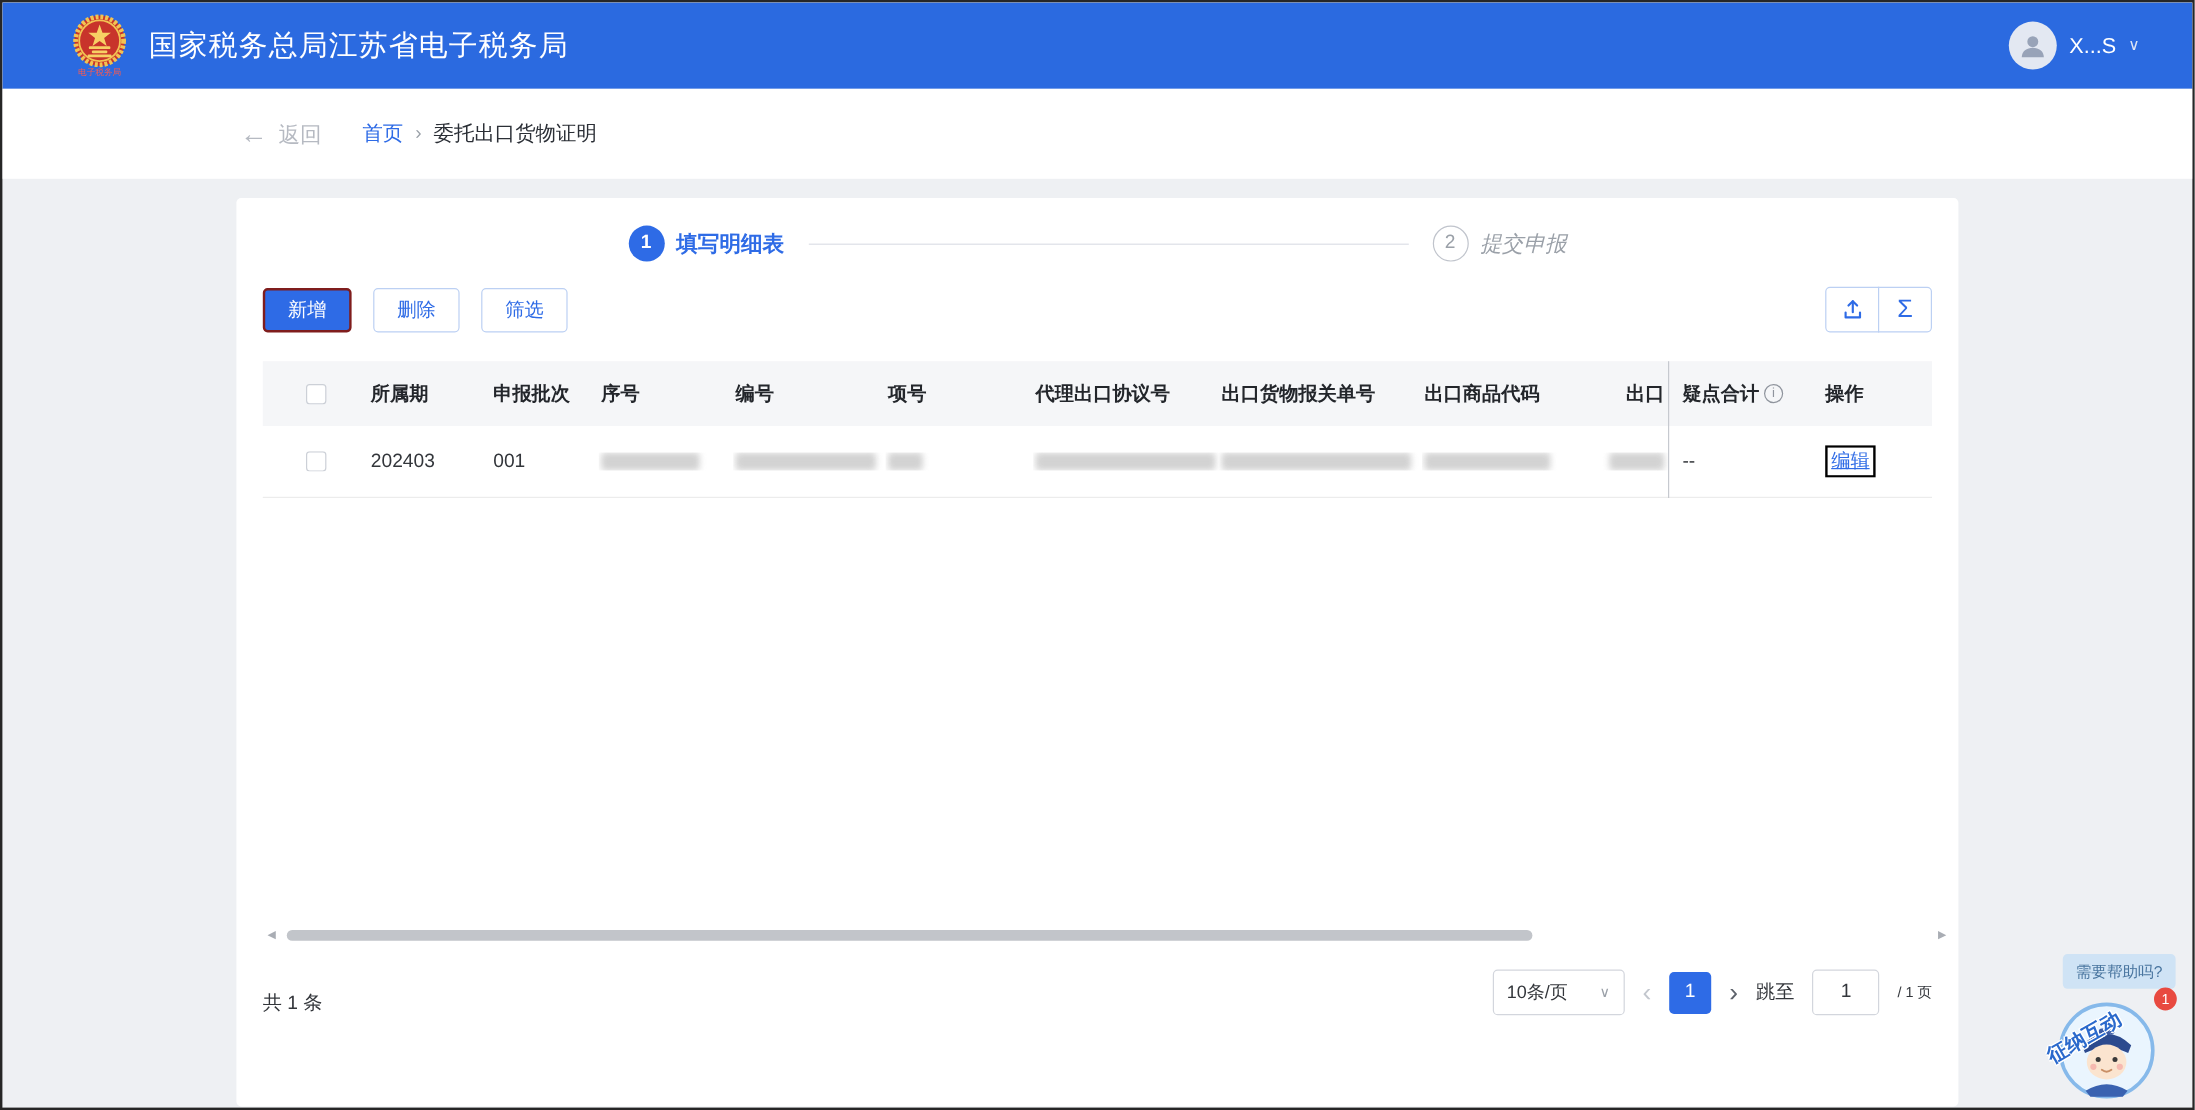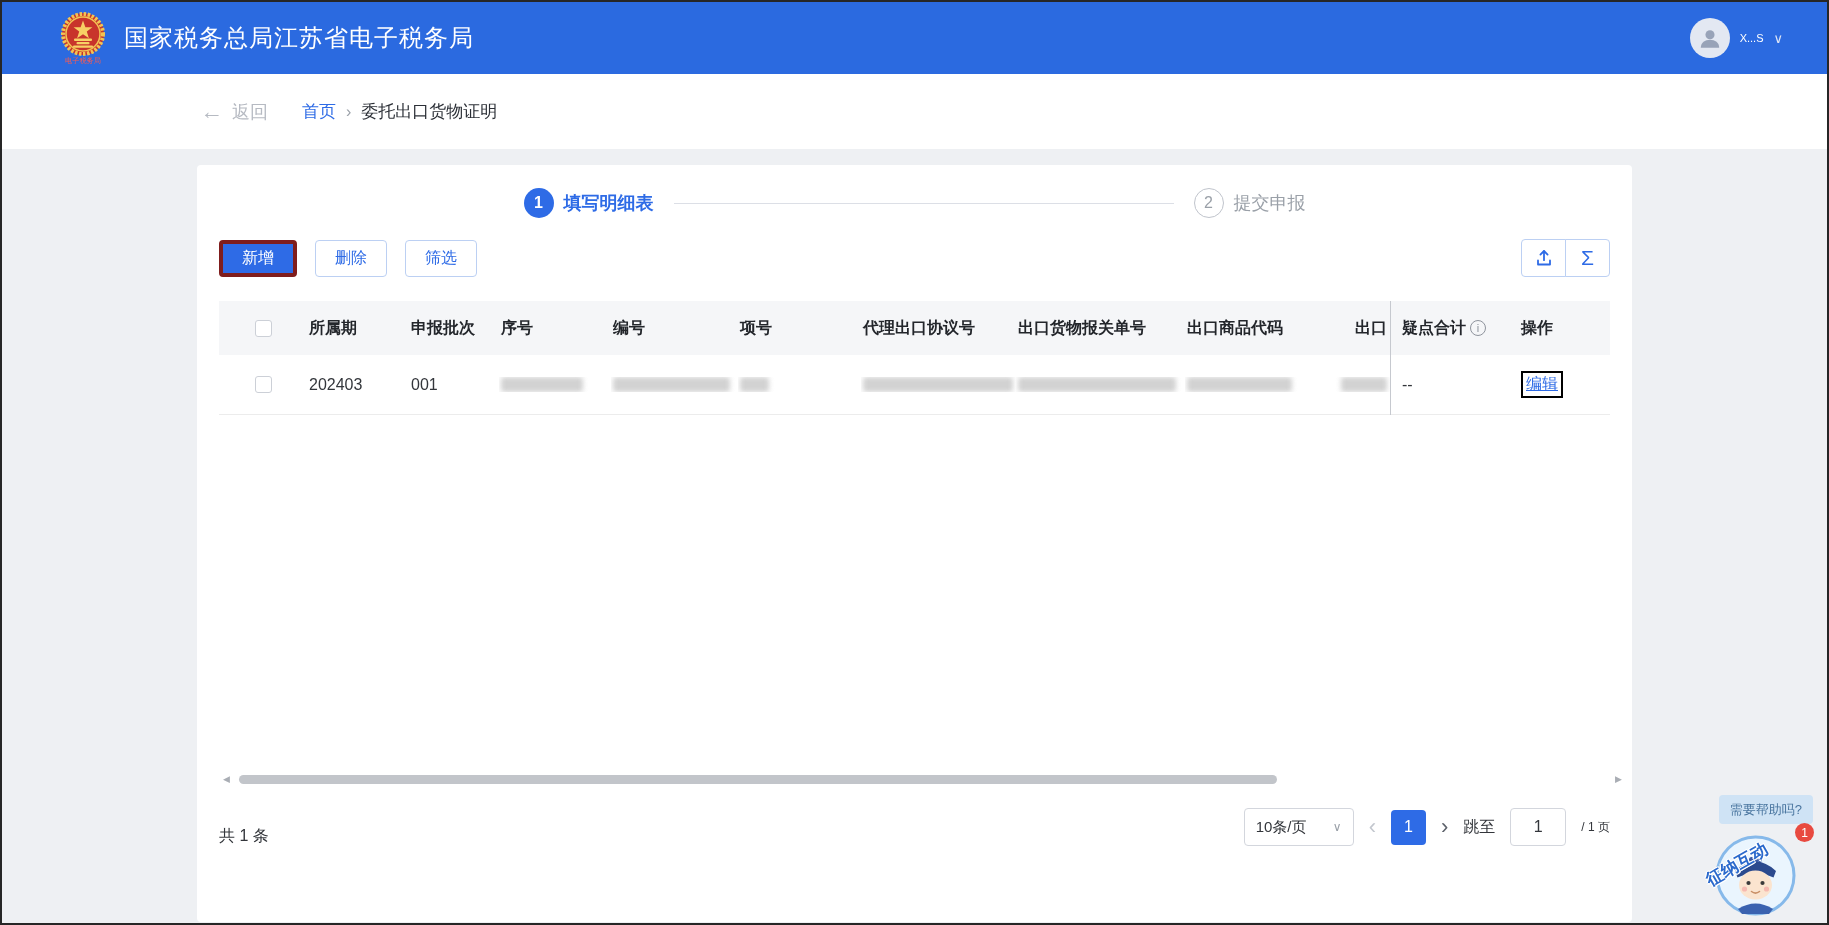--- a/index.html
+++ b/index.html
@@ -7,49 +7,49 @@
   .screen { position:relative; width:1829px; height:925px; border:2px solid #262626; background:#eef0f3; overflow:hidden; }
 
   
   .topbar { height:72px; background:#2b6ae0; display:flex; align-items:center; justify-content:space-between; padding:0 44px 0 56px; }
   .brand { display:flex; align-items:center; gap:16px; }
   .emblem-wrap { display:flex; flex-direction:column; align-items:center; }
   .emblem-caption { font-size:10px; transform:scale(.72); color:#ff5a4d; line-height:10px; margin-top:-1px; white-space:nowrap; }
   .app-title { color:#fff; font-size:24px; font-weight:400; letter-spacing:1px; }
   .userbox { display:flex; align-items:center; gap:10px; }
   .avatar { width:40px; height:40px; border-radius:50%; background:#e3e8f2; display:flex; align-items:center; justify-content:center; overflow:hidden; }
-  .username { color:#fff; font-size:11px; }
+  .username { color:#fff; font-size:18px; }
   .user-chevron { color:#dfe6f5; font-size:13px; }
 
   
   .breadcrumb-bar { height:75px; background:#fff; display:flex; align-items:center; padding-left:198px; }
   .back-arrow { color:#b6bac2; font-size:23px; margin-right:9px; cursor:pointer; }
   .back-label { color:#b6bac2; font-size:18px; cursor:pointer; }
   .crumb-home { color:#2e6be6; font-size:17px; margin-left:34px; cursor:pointer; }
   .crumb-sep { color:#9aa0a8; font-size:16px; margin:0 10px; }
   .crumb-current { color:#2b2f36; font-size:17px; }
 
   
   .card { position:relative; width:1435px; height:757px; margin:16px auto 0; background:#fff; border-radius:4px; padding:0 22px; }
 
   
   .steps { padding-top:20px; height:56px; display:flex; align-items:center; justify-content:center; }
   .step { display:flex; align-items:center; gap:10px; }
   .step-circle { width:30px; height:30px; border-radius:50%; display:flex; align-items:center; justify-content:center; font-size:16px; }
   .step.active .step-circle { background:#2e6be6; color:#fff; font-weight:700; }
   .step.active .step-label { color:#2e6be6; font-weight:700; }
   .step.inactive .step-circle { background:#fff; border:1.5px solid #c0c4cc; color:#9aa0a8; }
-  .step.inactive .step-label { color:#9aa0a8; }
+  .step.inactive .step-label { color:#9aa0a8;font-style:italic; }
   .step-label { font-size:18px; }
   .step-line { width:500px; height:1px; background:#dcdfe6; margin:0 20px; }
 
   
   .toolbar { margin-top:18px; display:flex; align-items:center; }
   .btn { height:37px; padding:0 19px; font-size:16px; border-radius:4px; display:flex; align-items:center; cursor:pointer; }
-  .btn-primary { background:#2e6be6; color:#fff; border:4px solid #7f1d1d; }
+  .btn-primary { background:#2e6be6; color:#fff; border:2px solid #7f1d1d; }
   .btn-plain { background:#fff; color:#2e6be6; border:1px solid #bcd0f3; margin-left:18px; }
   .icon-group { margin-left:auto; display:flex; }
   .icon-btn { width:45px; height:38px; background:#fff; border:1px solid #bcd0f3; display:flex; align-items:center; justify-content:center; cursor:pointer; }
   .icon-btn.first { border-radius:4px 0 0 4px; }
   .icon-btn.last { border-radius:0 4px 4px 0; margin-left:-1px; }
   .sigma { color:#2e6be6; font-size:21px; }
 
   
   .table { position:relative; margin-top:24px; }
   .thead { display:flex; height:54px; background:#f5f6f8; align-items:center; }

